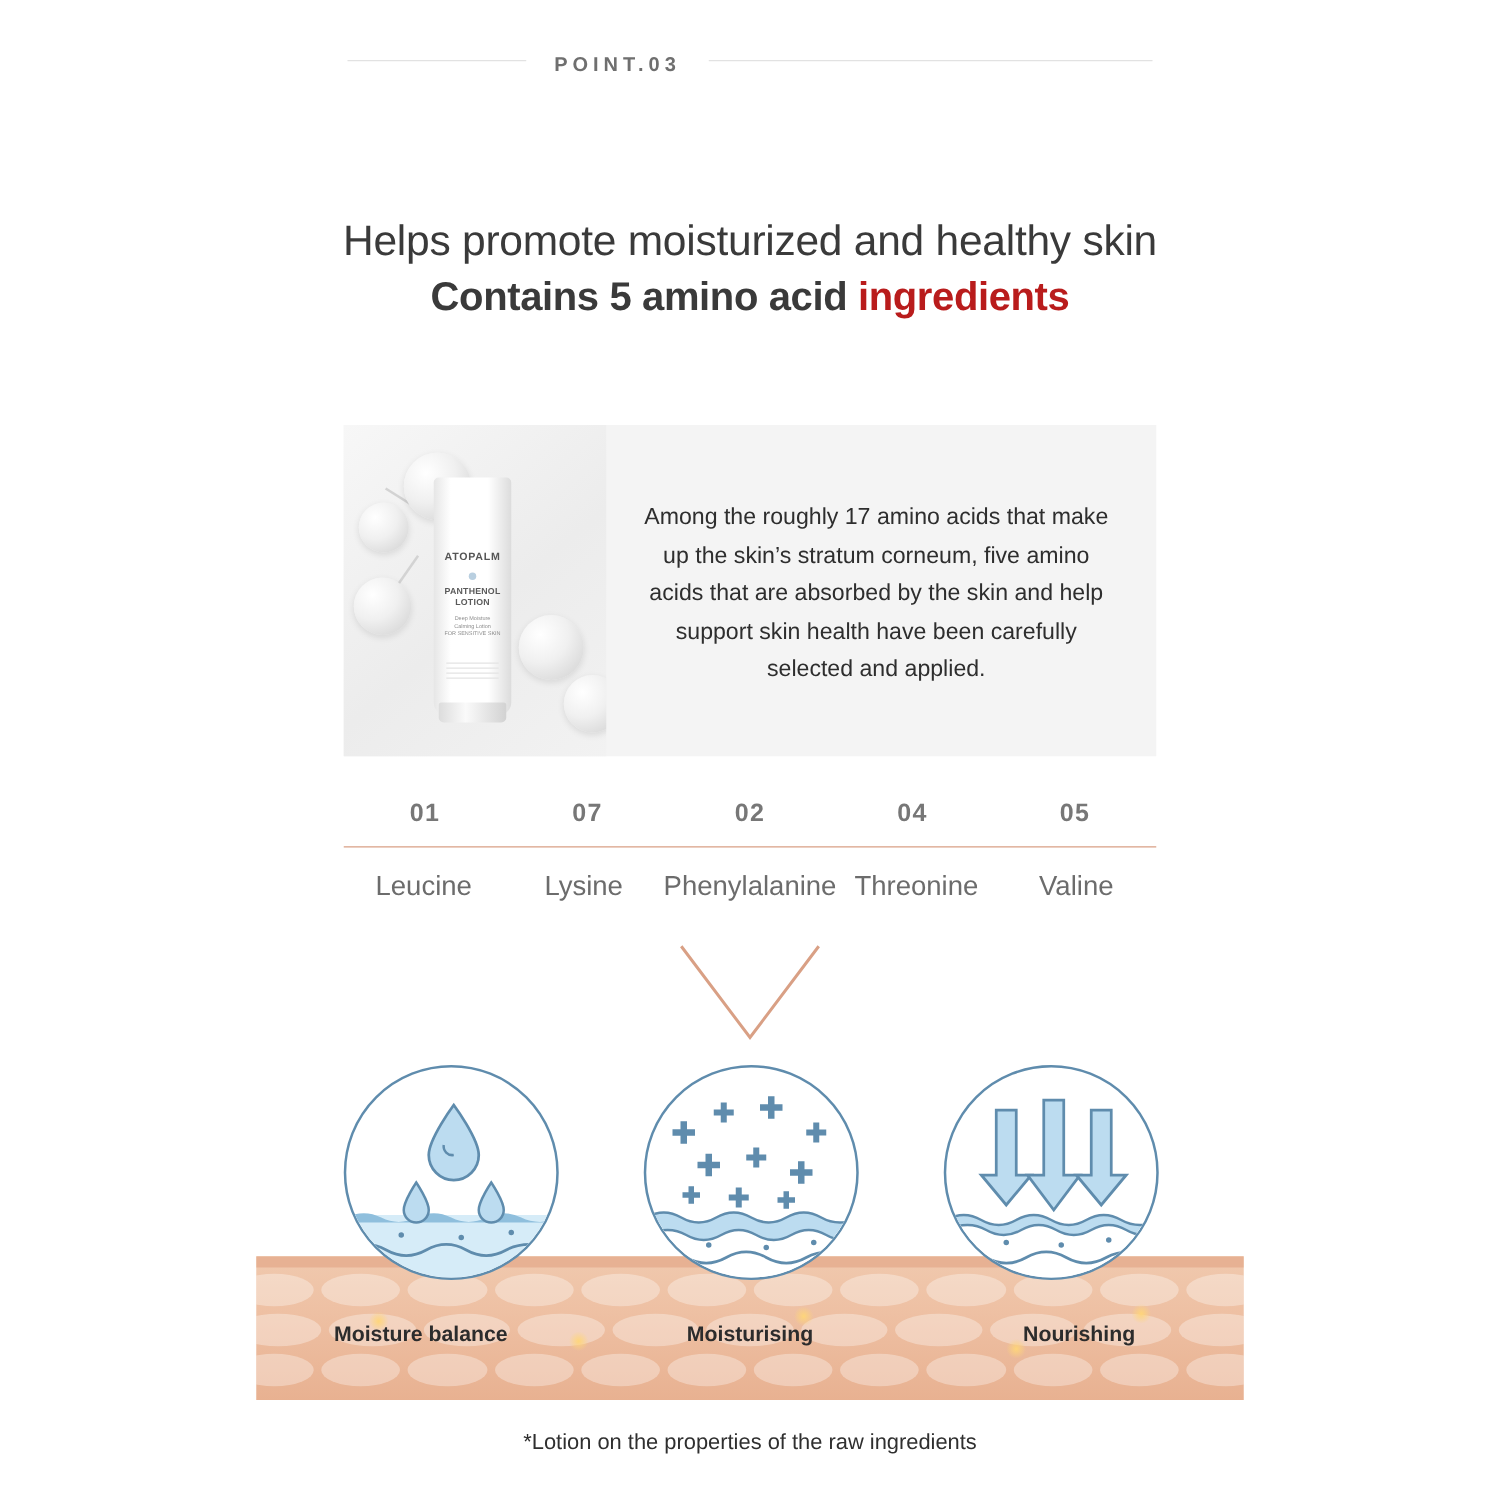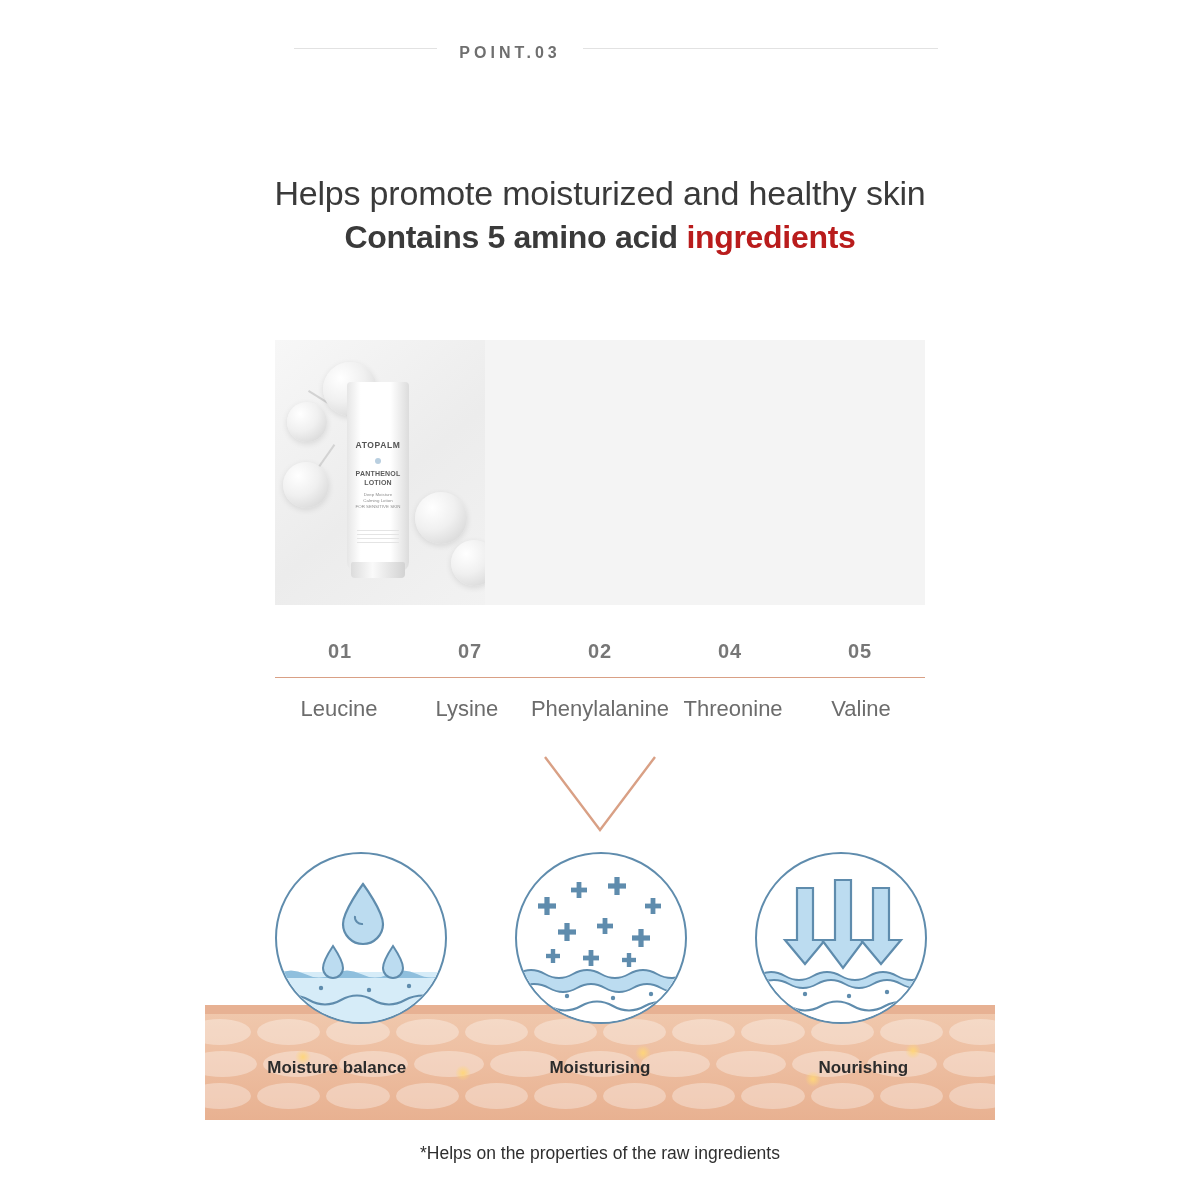--- a/index.html
+++ b/index.html
@@ -14,21 +14,20 @@
     position: relative;
   }
 
   
   .point-wrap {
     position: absolute;
     top: 44px;
     left: 0;
     width: 988px;
     text-align: center;
-    margin-left: 16px;
   }
   .point-rule {
     position: absolute;
     top: 4px;
     left: 278px;
     width: 644px;
     height: 1px;
     background: #e2e2e2;
   }
   .point-label {
@@ -343,20 +342,21 @@
         <i></i>
           <i></i>
           <i></i>
           <i></i>
       </div>
     </div>
     <div class="tube-cap"></div>
     <div class="sphere sph4"></div>
     <div class="sphere sph5"></div>
   </div>
+  <div class="panel-text">Among the roughly 17 amino acids that make up the skin’s stratum corneum, five amino acids that are absorbed by the skin and help support skin health have been carefully selected and applied.</div>
 </div>
 
 <div class="acids">
   <div class="acids-nums">
     <div>01</div>
     <div>07</div>
     <div>02</div>
     <div>04</div>
     <div>05</div>
   </div>
@@ -512,13 +512,13 @@
     </svg>
   </div>
 </div>
 
 <div class="caption-row">
   <div>Moisture balance</div>
   <div>Moisturising</div>
   <div>Nourishing</div>
 </div>
 
-<div class="footnote">*Helps on the properties of the raw ingredients</div>
+<div class="footnote">*Lotion on the properties of the raw ingredients</div>
 
 </body></html>

